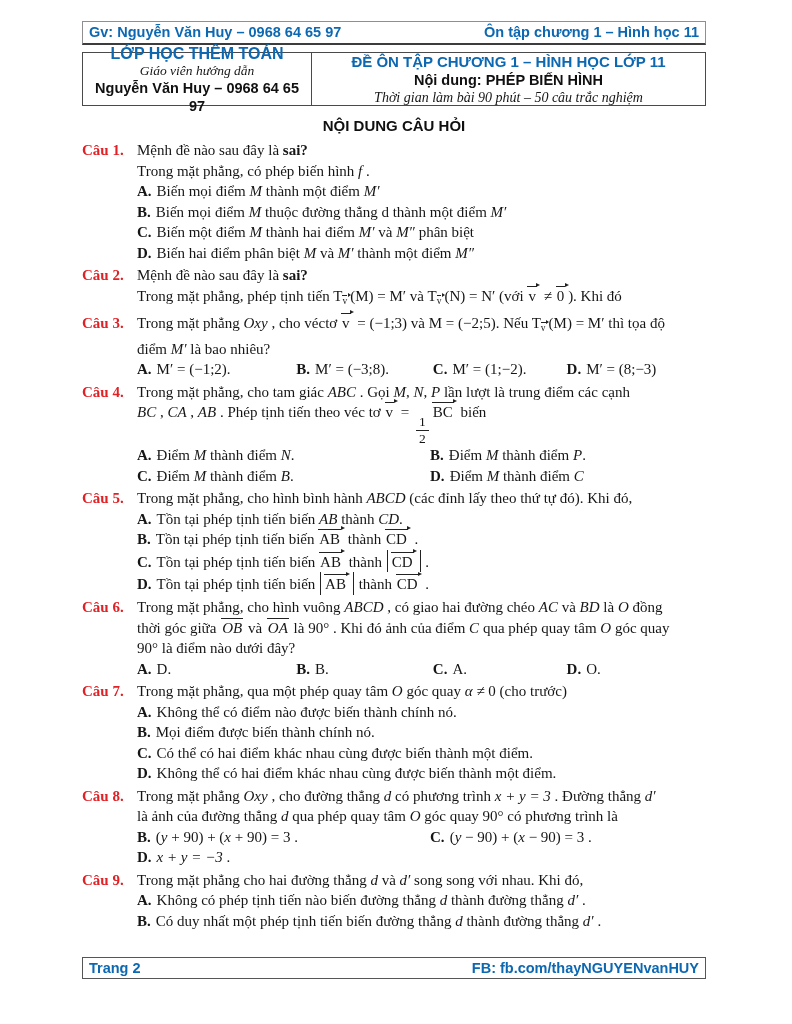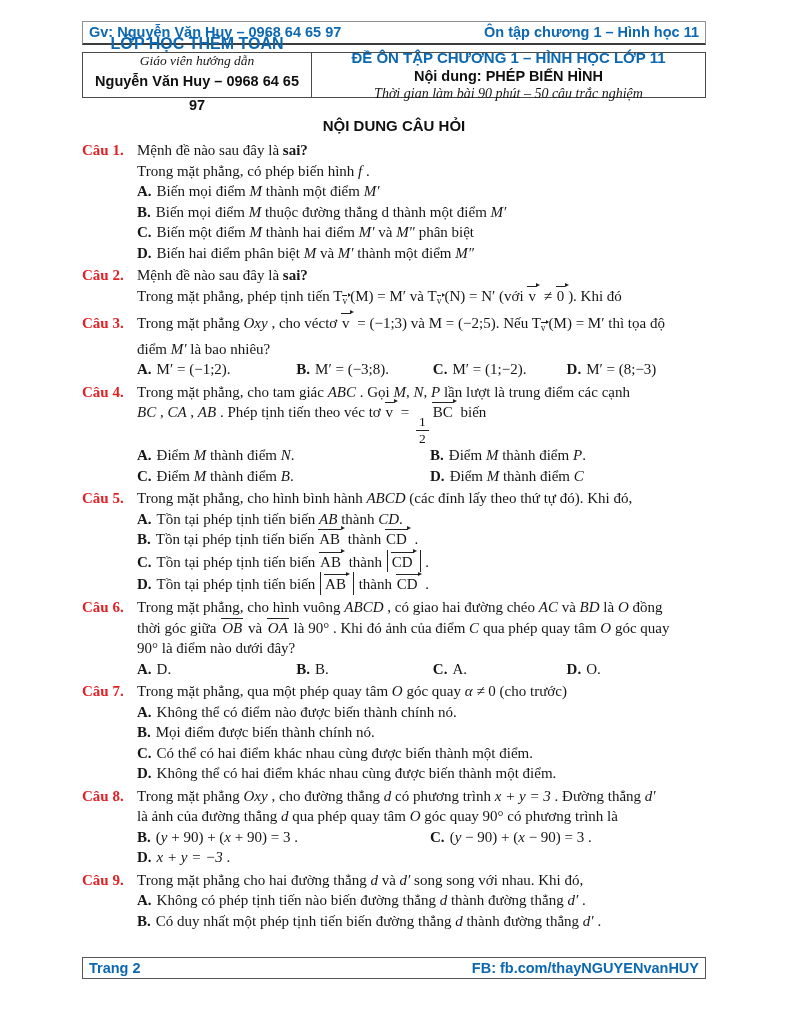--- a/index.html
+++ b/index.html
@@ -9,28 +9,28 @@
         font-family:"Liberation Serif",serif;color:var(--ink);}
 
   
   .header-bar{position:absolute;left:82px;top:21px;width:624px;
     border:1px solid #8f8f8f;border-bottom:2.5px solid #3c3c3c;
     display:flex;justify-content:space-between;align-items:center;
     padding:2px 6px 3px;font-family:"Liberation Sans",sans-serif;
     font-weight:bold;font-size:14.5px;color:var(--blue);}
 
   
-  .info-table{position:absolute;left:82px;top:52px;width:624px;height:46px;
+  .info-table{position:absolute;left:82px;top:52px;width:624px;height:54px;
     border:1.5px solid var(--line);display:flex;text-align:center;}
   .info-left{width:229px;border-right:1.5px solid var(--line);
     display:flex;flex-direction:column;justify-content:center;padding:1px 2px;}
   .info-right{flex:1;display:flex;flex-direction:column;justify-content:center;padding:1px 2px;}
   .it-title{font-family:"Liberation Sans",sans-serif;font-weight:bold;font-size:16px;color:var(--blue);line-height:19px;}
   .it-sub{font-style:italic;font-size:13.5px;line-height:16px;}
-  .it-name{font-family:"Liberation Sans",sans-serif;font-weight:bold;font-size:14.5px;line-height:24px;color:#101010;}
+  .it-name{font-family:"Liberation Sans",sans-serif;font-weight:bold;font-size:14.5px;line-height:18px;color:#101010;}
   .ir-title{font-family:"Liberation Sans",sans-serif;font-weight:bold;font-size:15px;color:var(--blue);line-height:19px;}
   .ir-sub{font-family:"Liberation Sans",sans-serif;font-weight:bold;font-size:14.5px;line-height:18px;color:#101010;}
   .ir-time{font-style:italic;font-size:14px;line-height:17px;}
 
   .section-title{position:absolute;left:82px;top:117px;width:624px;text-align:center;
     font-family:"Liberation Sans",sans-serif;font-weight:bold;font-size:15px;color:#101010;}
 
   
   #questions{position:absolute;left:82px;top:140px;width:624px;font-size:15px;}
   .q{display:flex;margin-bottom:2px;}

